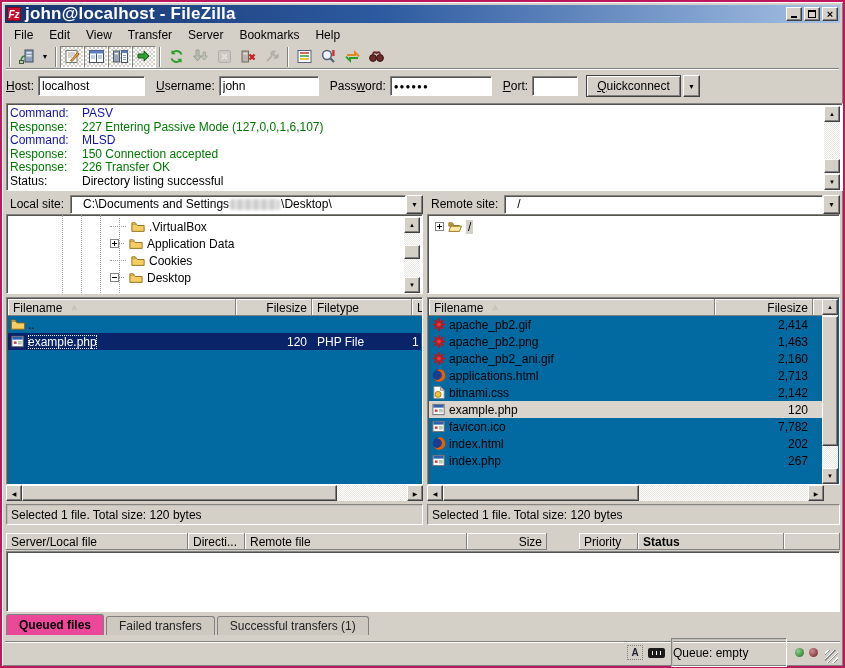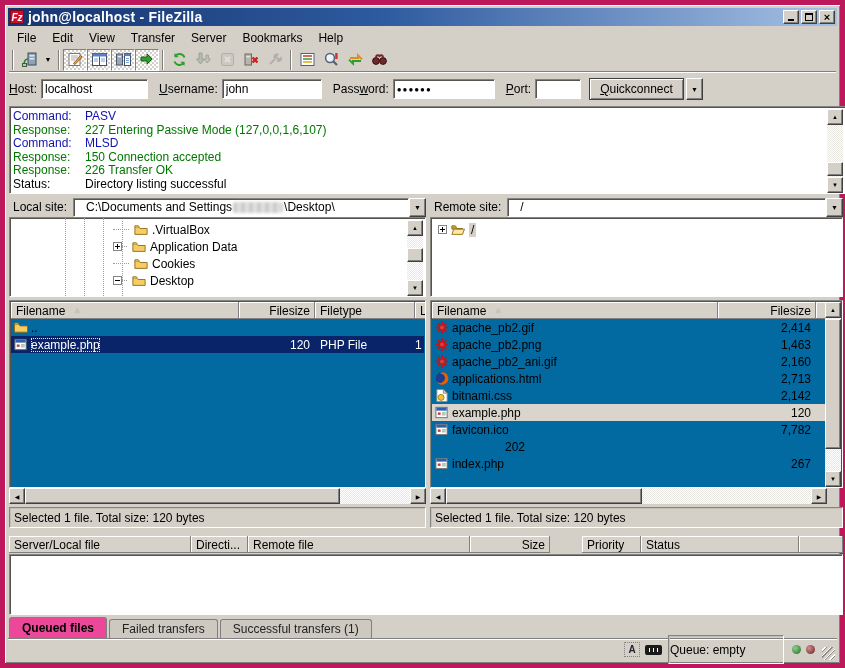--- a/index.html
+++ b/index.html
@@ -1,27 +1,27 @@
 <!DOCTYPE html>
 <html><head>
 <meta charset="utf-8">
 <style>
   * { margin:0; padding:0; box-sizing:border-box; }
   html,body { width:845px; height:668px; }
   body { font-family:"Liberation Sans","DejaVu Sans",sans-serif; font-size:12px; background:#d4d0c8; color:#000; overflow:hidden; }
 
-  .window { position:absolute; inset:0; background:#d4d0c8; border:5px solid #be185d; box-shadow: inset 1px 1px 0 #fff, inset -1px -1px 0 #808080; }
+  .window { position:absolute; inset:0; background:#d4d0c8; border:2px solid #be185d; box-shadow: inset 1px 1px 0 #fff, inset -1px -1px 0 #808080; }
 
   
   .titlebar { position:absolute; left:3px; top:3px; right:3px; height:18px;
     background:linear-gradient(90deg,#16356f 0%,#2d5aa0 45%,#a6c1e4 100%);
     display:flex; align-items:center; padding:0 2px; }
   .app-icon { width:14px; height:14px; background:#c8102e; border:1px solid #7a0a1c; color:#fff;
     font-weight:bold; font-style:italic; font-size:10px; display:flex; align-items:center; justify-content:center; margin-right:4px; }
-  .title-text { color:#fff; font-weight:bold; font-size:14px; letter-spacing:.2px; }
+  .title-text { color:#fff; font-weight:bold; font-size:17px; letter-spacing:.2px; }
   .winbtns { margin-left:auto; display:flex; gap:2px; }
   .wbtn { width:16px; height:14px; background:#d4d0c8; border:1px solid; border-color:#fff #404040 #404040 #fff;
     box-shadow: inset -1px -1px 0 #808080; display:flex; align-items:flex-end; justify-content:center; font-size:10px; line-height:10px; cursor:default; }
   .glyph-min { width:6px; height:2px; background:#000; margin-bottom:2px; }
   .glyph-max { width:8px; height:8px; border:1px solid #000; border-top-width:2px; margin-bottom:2px; }
   .wbtn.close { align-items:center; font-weight:bold; font-size:11px; }
 
   
   .menubar { position:absolute; left:4px; top:23px; right:4px; height:19px; display:flex; align-items:center; }
   .menu-item { padding:2px 8px; }
@@ -603,20 +603,26 @@
       <div class="frow">
         <span class="fcell" style="width:286px; display:flex; align-items:center; padding-left:0;">
             <svg class="ficon">
               <use href="#sym-php"></use>
             </svg>
             <span>favicon.ico</span>
           </span>
         <span class="fcell right" style="width:98px;">7,782</span>
       </div>
       <div class="frow">
+        <span class="fcell" style="width:286px; display:flex; align-items:center; padding-left:0;">
+            <svg class="ficon">
+              <use href="#sym-firefox"></use>
+            </svg>
+            <span>index.html</span>
+          </span>
         <span class="fcell right" style="width:98px;">202</span>
       </div>
       <div class="frow">
         <span class="fcell" style="width:286px; display:flex; align-items:center; padding-left:0;">
             <svg class="ficon">
               <use href="#sym-php"></use>
             </svg>
             <span>index.php</span>
           </span>
         <span class="fcell right" style="width:98px;">267</span>
@@ -668,21 +674,21 @@
       </span>
     <span class="hcell" style="width:222px;">
         <span>Remote file</span>
       </span>
     <span class="hcell right" style="width:80px;">
         <span>Size</span>
       </span>
     <span class="hcell" style="width:59px;margin-left:32px;">
         <span>Priority</span>
       </span>
-    <span class="hcell" style="width:158px;">
+    <span class="hcell" style="width:146px;font-weight:bold;">
         <span>Status</span>
       </span>
     <span class="hcell" style="flex:1;"></span>
   </div>
   <div class="queue-body sunken"></div>
 
   <div class="qtabs">
     <span class="qtab active">
         <span>Queued files</span>
       </span>

